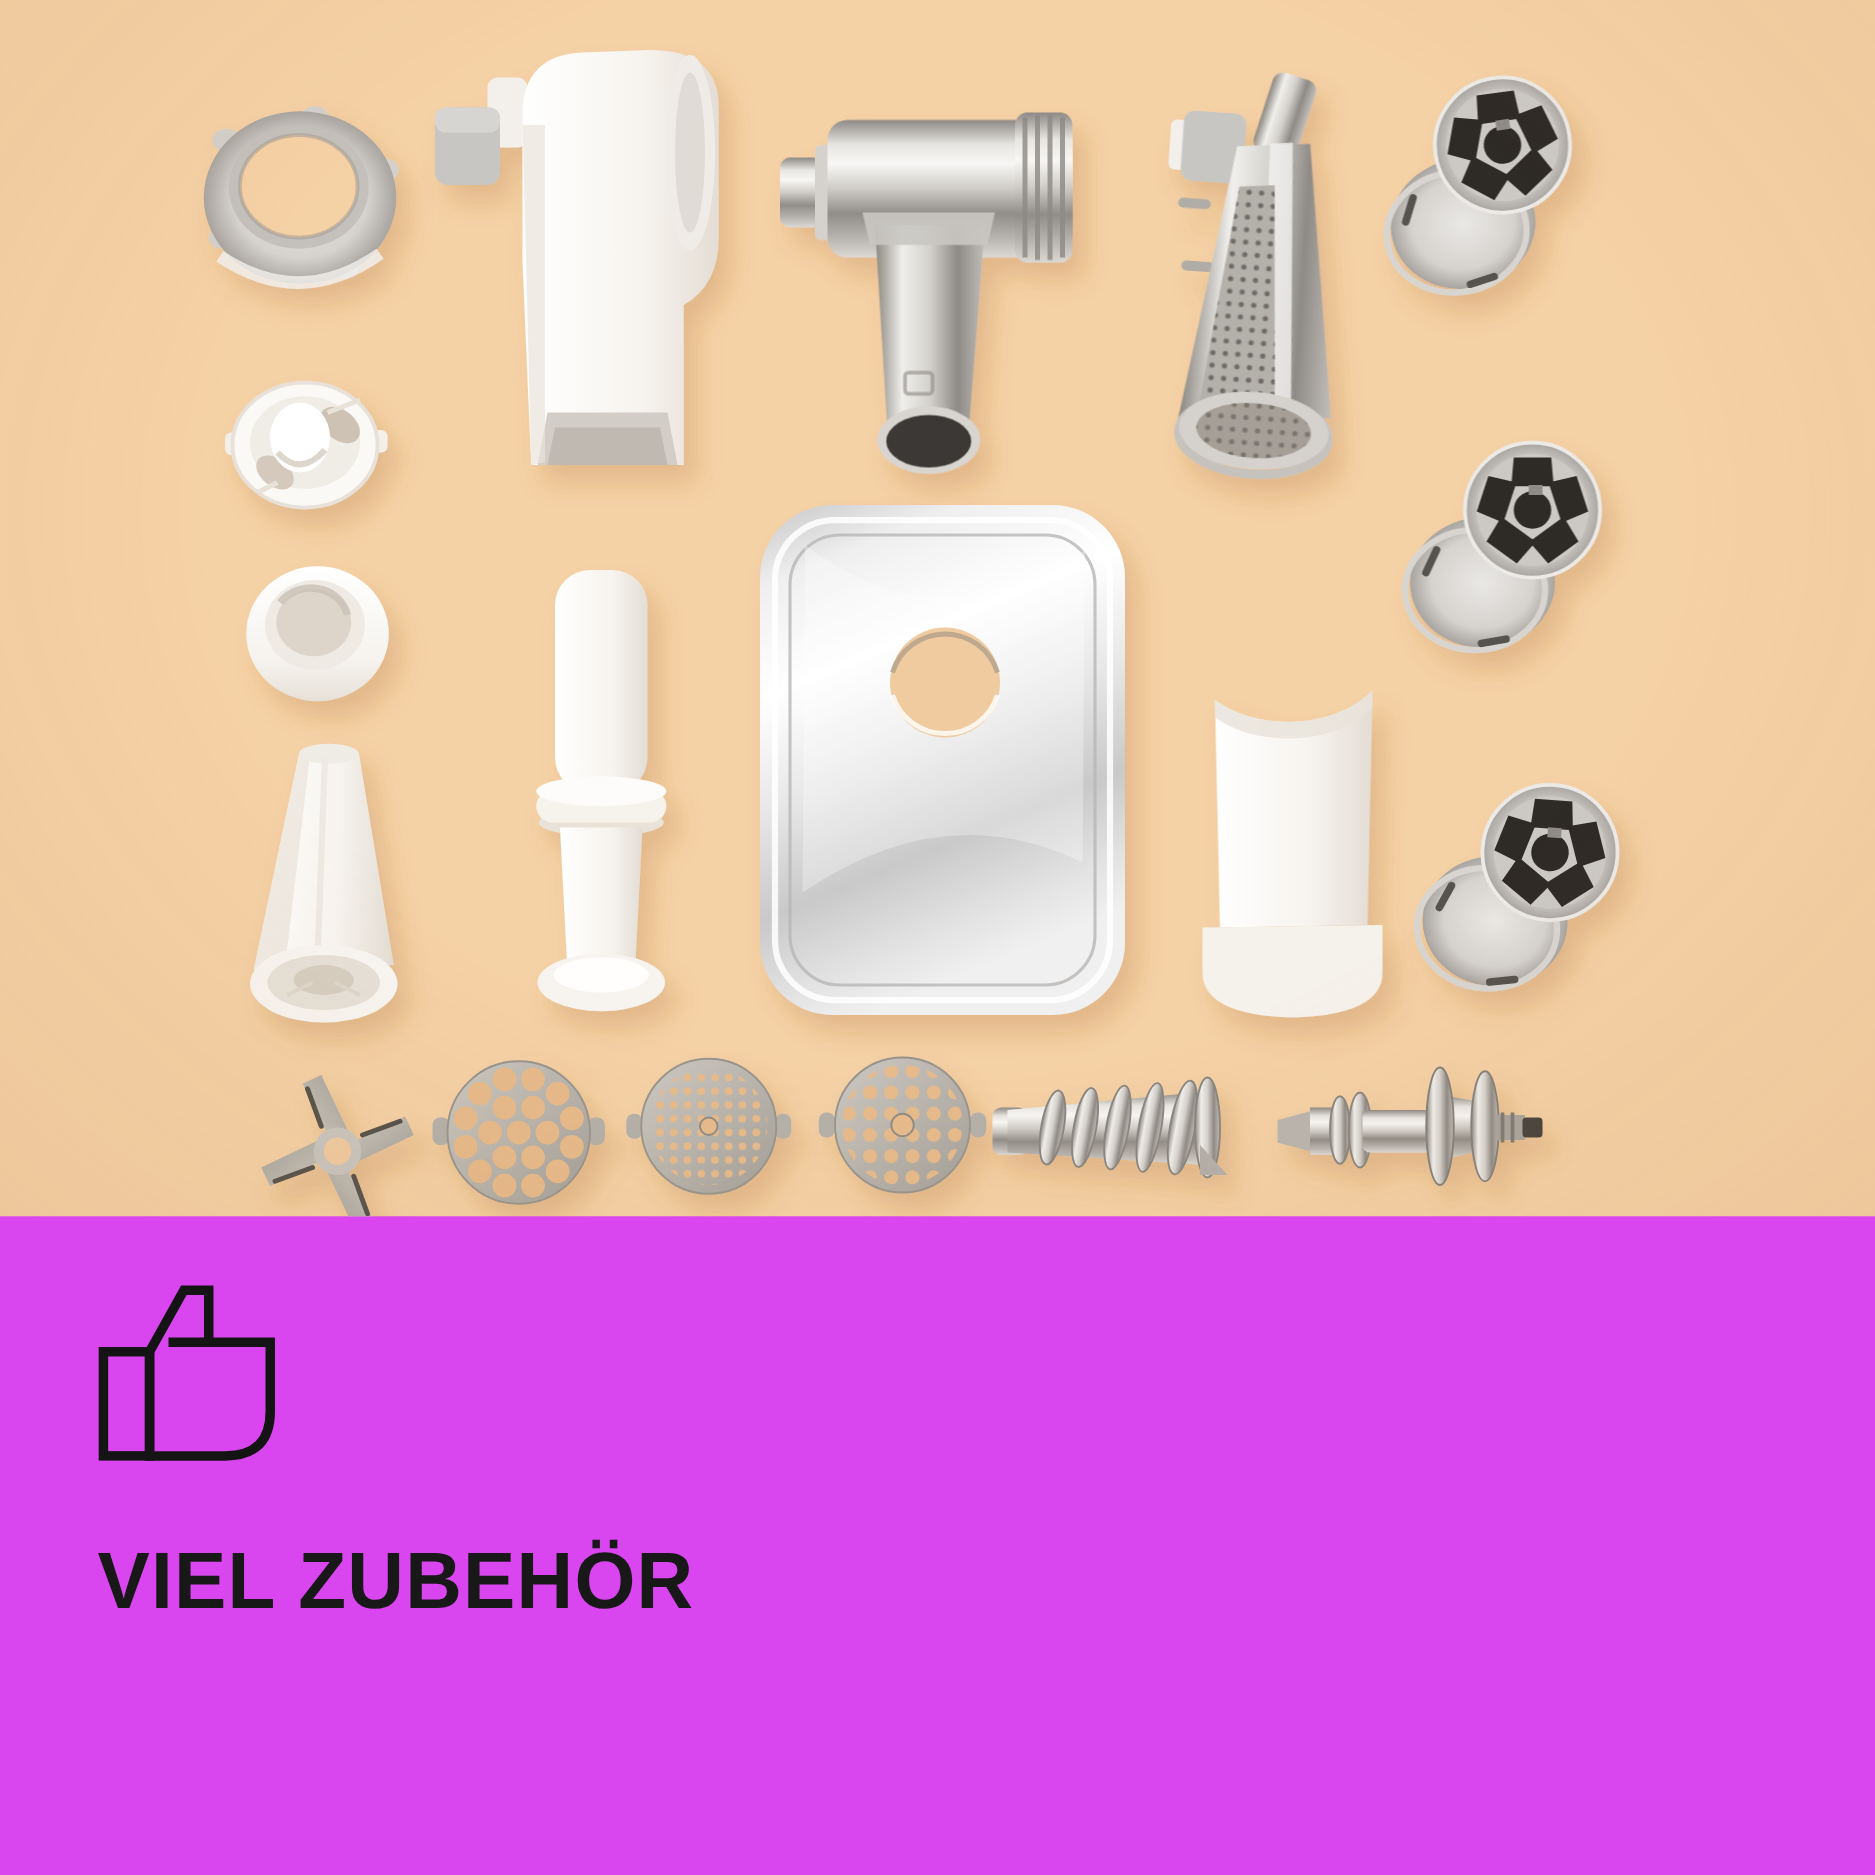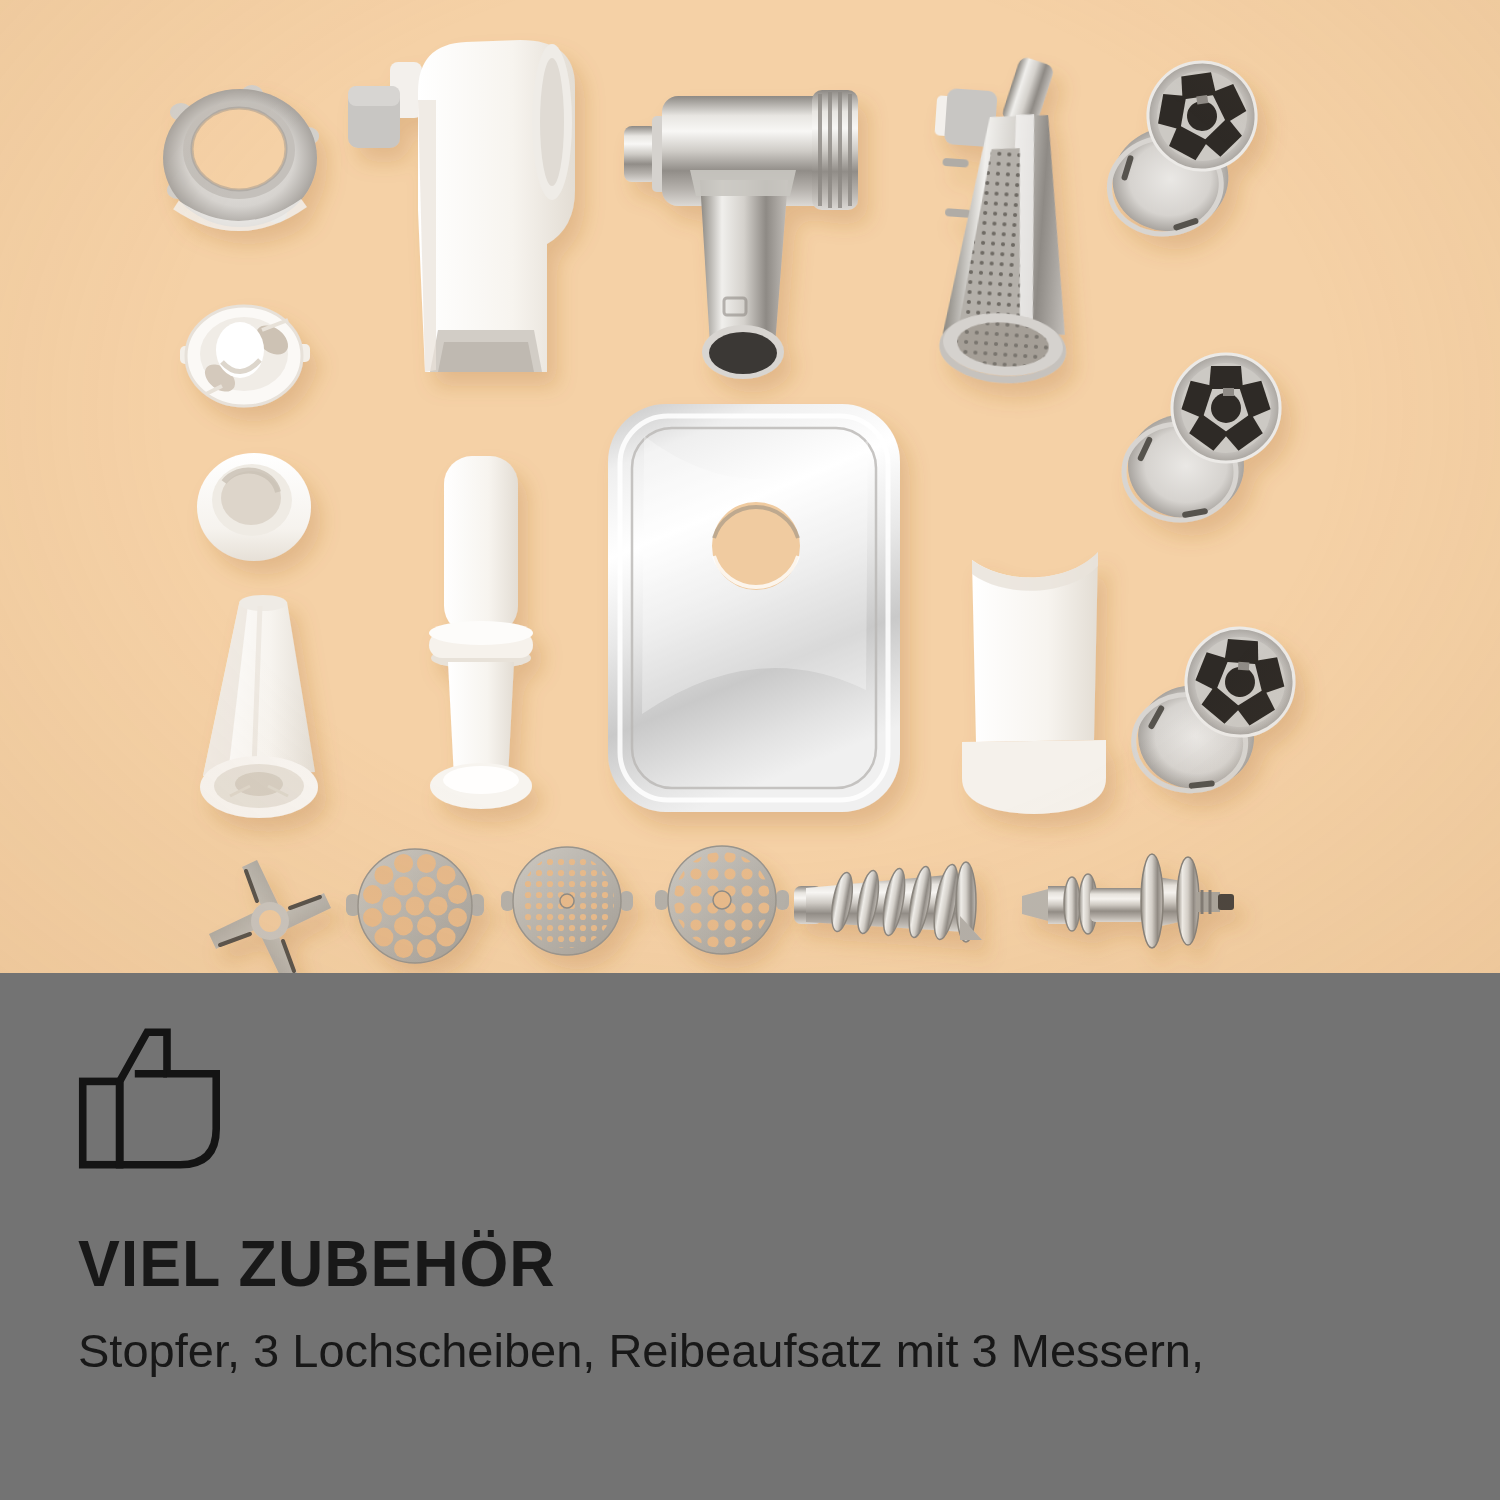--- a/index.html
+++ b/index.html
@@ -1,17 +1,17 @@
 <!DOCTYPE html>
 <html><head>
 <meta charset="utf-8">
 <style>
   html,body{margin:0;padding:0;}
   .canvas{position:relative;width:1500px;height:1500px;overflow:hidden;
-    background:#737373;font-family:"Liberation Sans",sans-serif;color:#181818;}
+    background:#d946ef;font-family:"Liberation Sans",sans-serif;color:#181818;}
   .photo{position:absolute;left:0;top:0;width:1500px;height:973px;background:#f5d1a6;}
   .photo svg{display:block;}
   .photo::after{content:"";position:absolute;inset:0;pointer-events:none;
     background:radial-gradient(ellipse at 50% 42%, rgba(255,240,215,0) 55%, rgba(185,135,80,.12) 100%);}
   .caption{position:absolute;left:78px;top:973px;width:1360px;}
   .thumb{display:block;margin-top:52px;width:142px;height:145px;}
   .caption h1{margin:62px 0 0 0;font-size:64px;line-height:64px;font-weight:700;
     letter-spacing:1px;transform:scaleX(.98);transform-origin:left;white-space:nowrap;}
   .caption p{margin:24px 0 0 0;font-size:47px;line-height:62px;font-weight:400;}
 </style>
@@ -319,17 +319,17 @@
   <div class="caption">
     <svg class="thumb" viewBox="0 0 150 150">
       <g fill="none" stroke="#141414" stroke-width="8" stroke-miterlimit="10">
         <rect x="5" y="58" width="39" height="88"></rect>
         <path d="M44,146 L44,58 L73,6 L94,6 L94,50 L146,50 L146,108 Q146,146 108,146 Z"></path>
         <line x1="60" y1="50" x2="94" y2="50"></line>
       </g>
     </svg>
     <h1>VIEL ZUBEHÖR</h1>
     <p>
-      <span>Stopfer, 3 Lochscheiben, Reibeaufsatz mit 3 Messern,</span><br>
+      <br>
     </p>
   </div>
 
 </div>
 
 </body></html>

